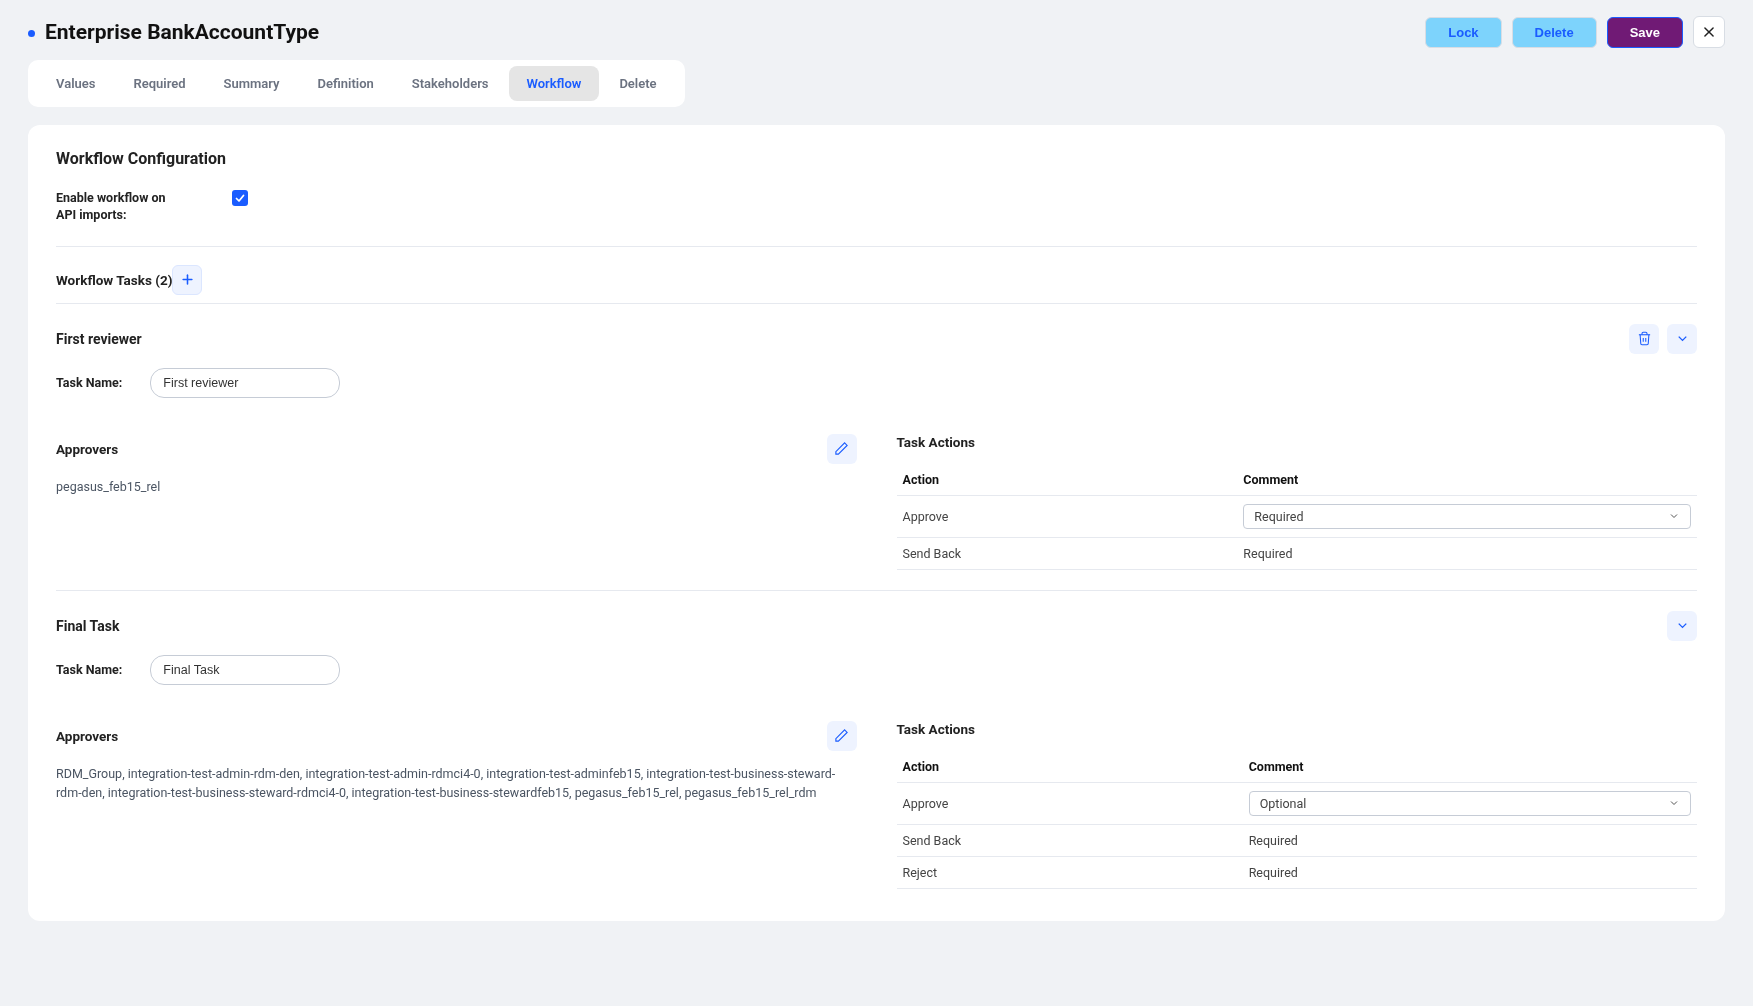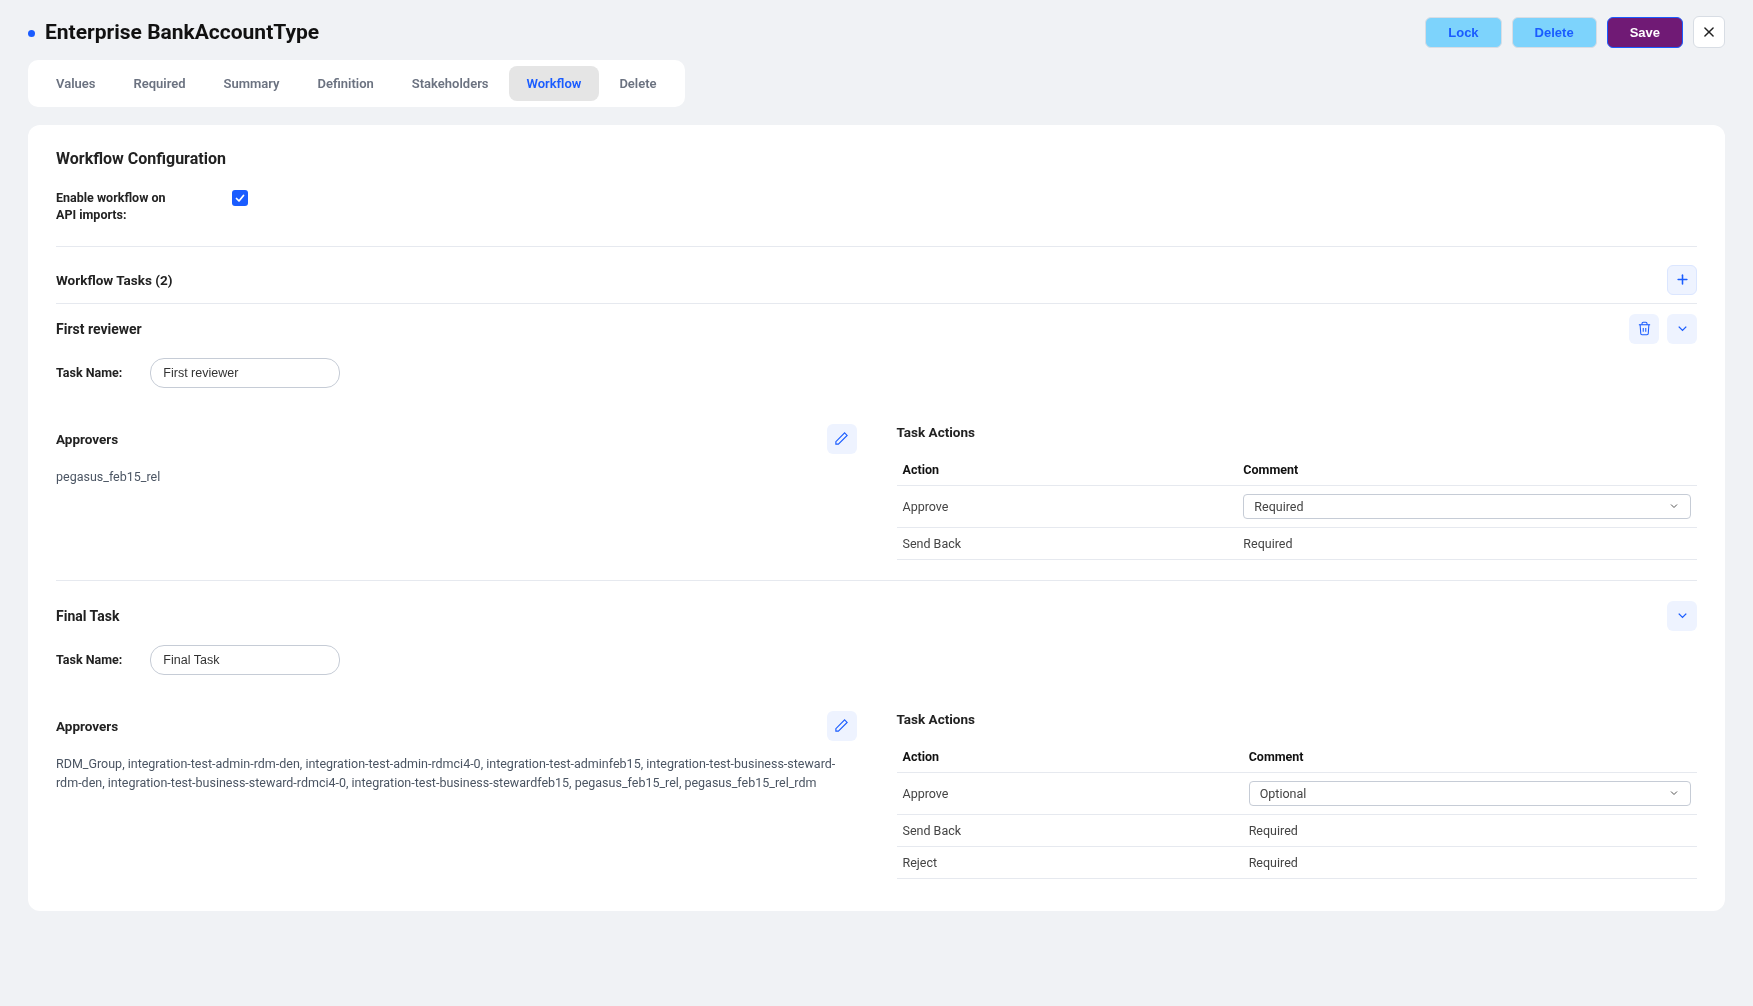--- a/index.html
+++ b/index.html
@@ -109,23 +109,24 @@
     border-radius:3px;
     background:#1a5cff;
     display:flex; align-items:center; justify-content:center;
     cursor:pointer;
   }
   .checkbox svg { width:12px; height:12px; }
 
   .tasks-header {
     display:flex;
     align-items:center;
-    justify-content:space-between;
+    justify-content:flex-start;
     padding: 8px 0;
     border-bottom:1px solid #e6e9ef;
+    margin-bottom: 10px;
   }
   .tasks-title { font-weight:700; font-size:13.5px; color:#222; }
   .tasks-header .circle-btn {
     width:30px; height:30px; border-radius:6px;
     background:#eef3ff; display:flex; align-items:center; justify-content:center;
     cursor:pointer; border:1px solid #dbe6ff;
   }
   .tasks-header .circle-btn svg { width:15px; height:15px; stroke:#1a5cff; }
 
   .task-header {

